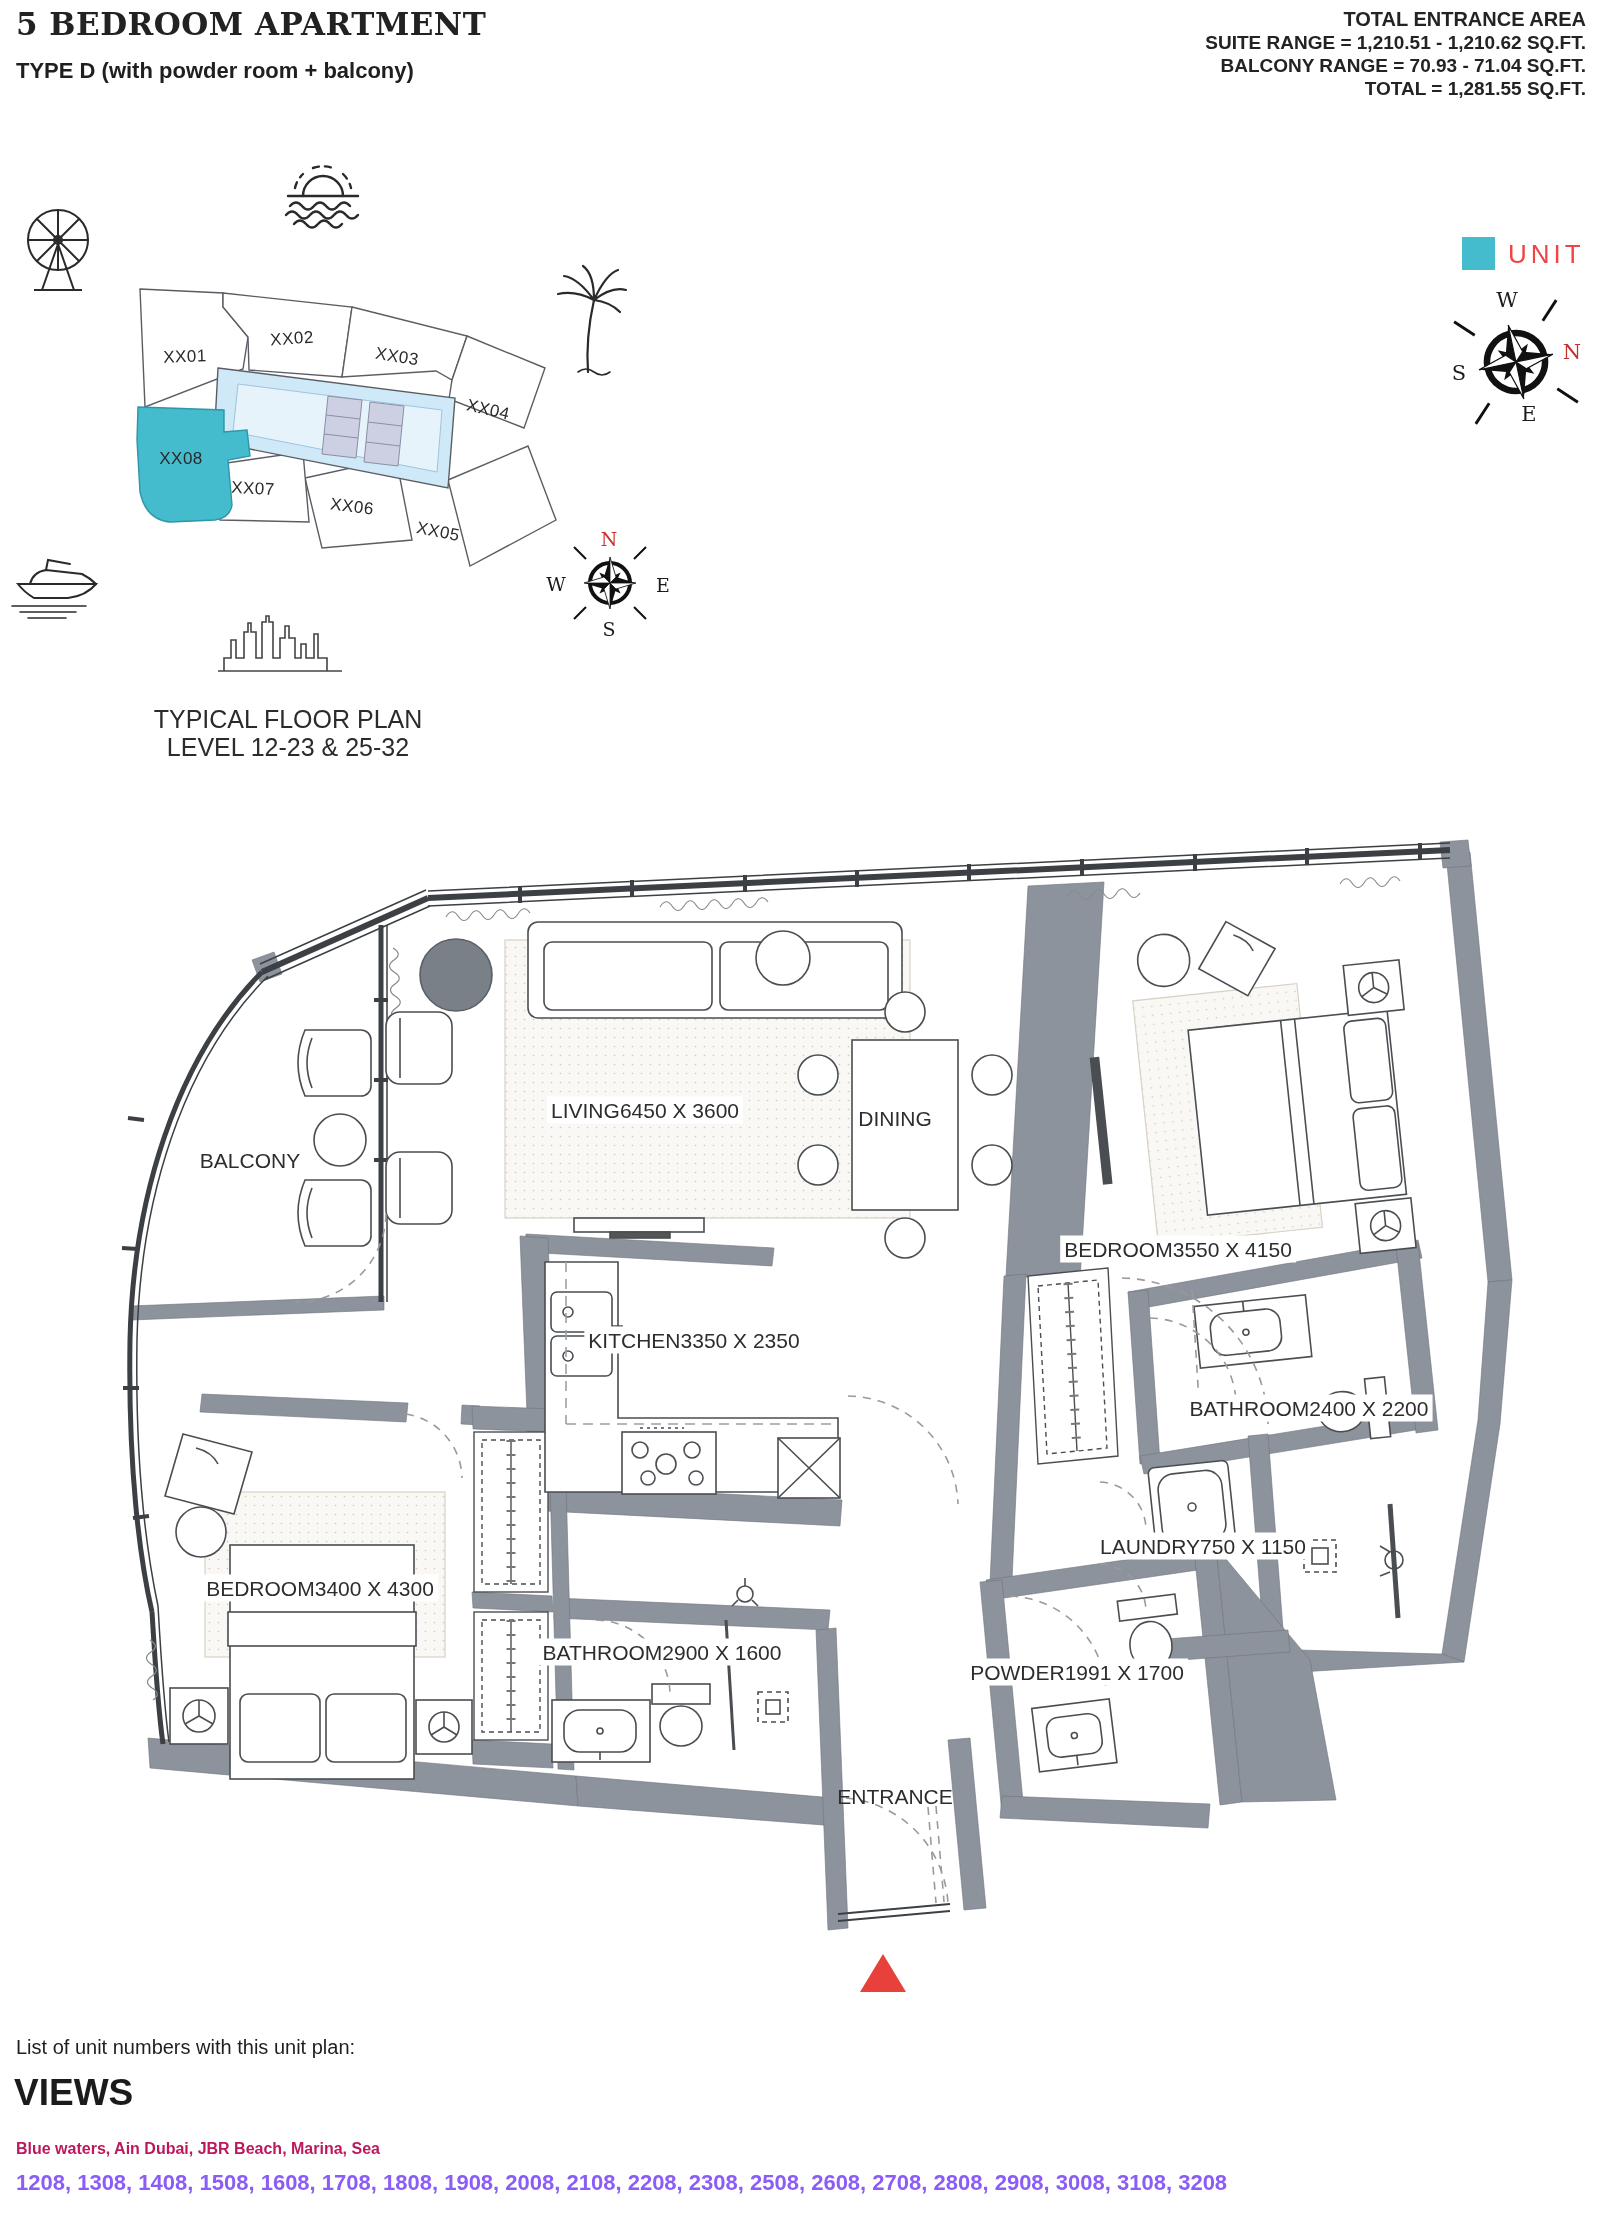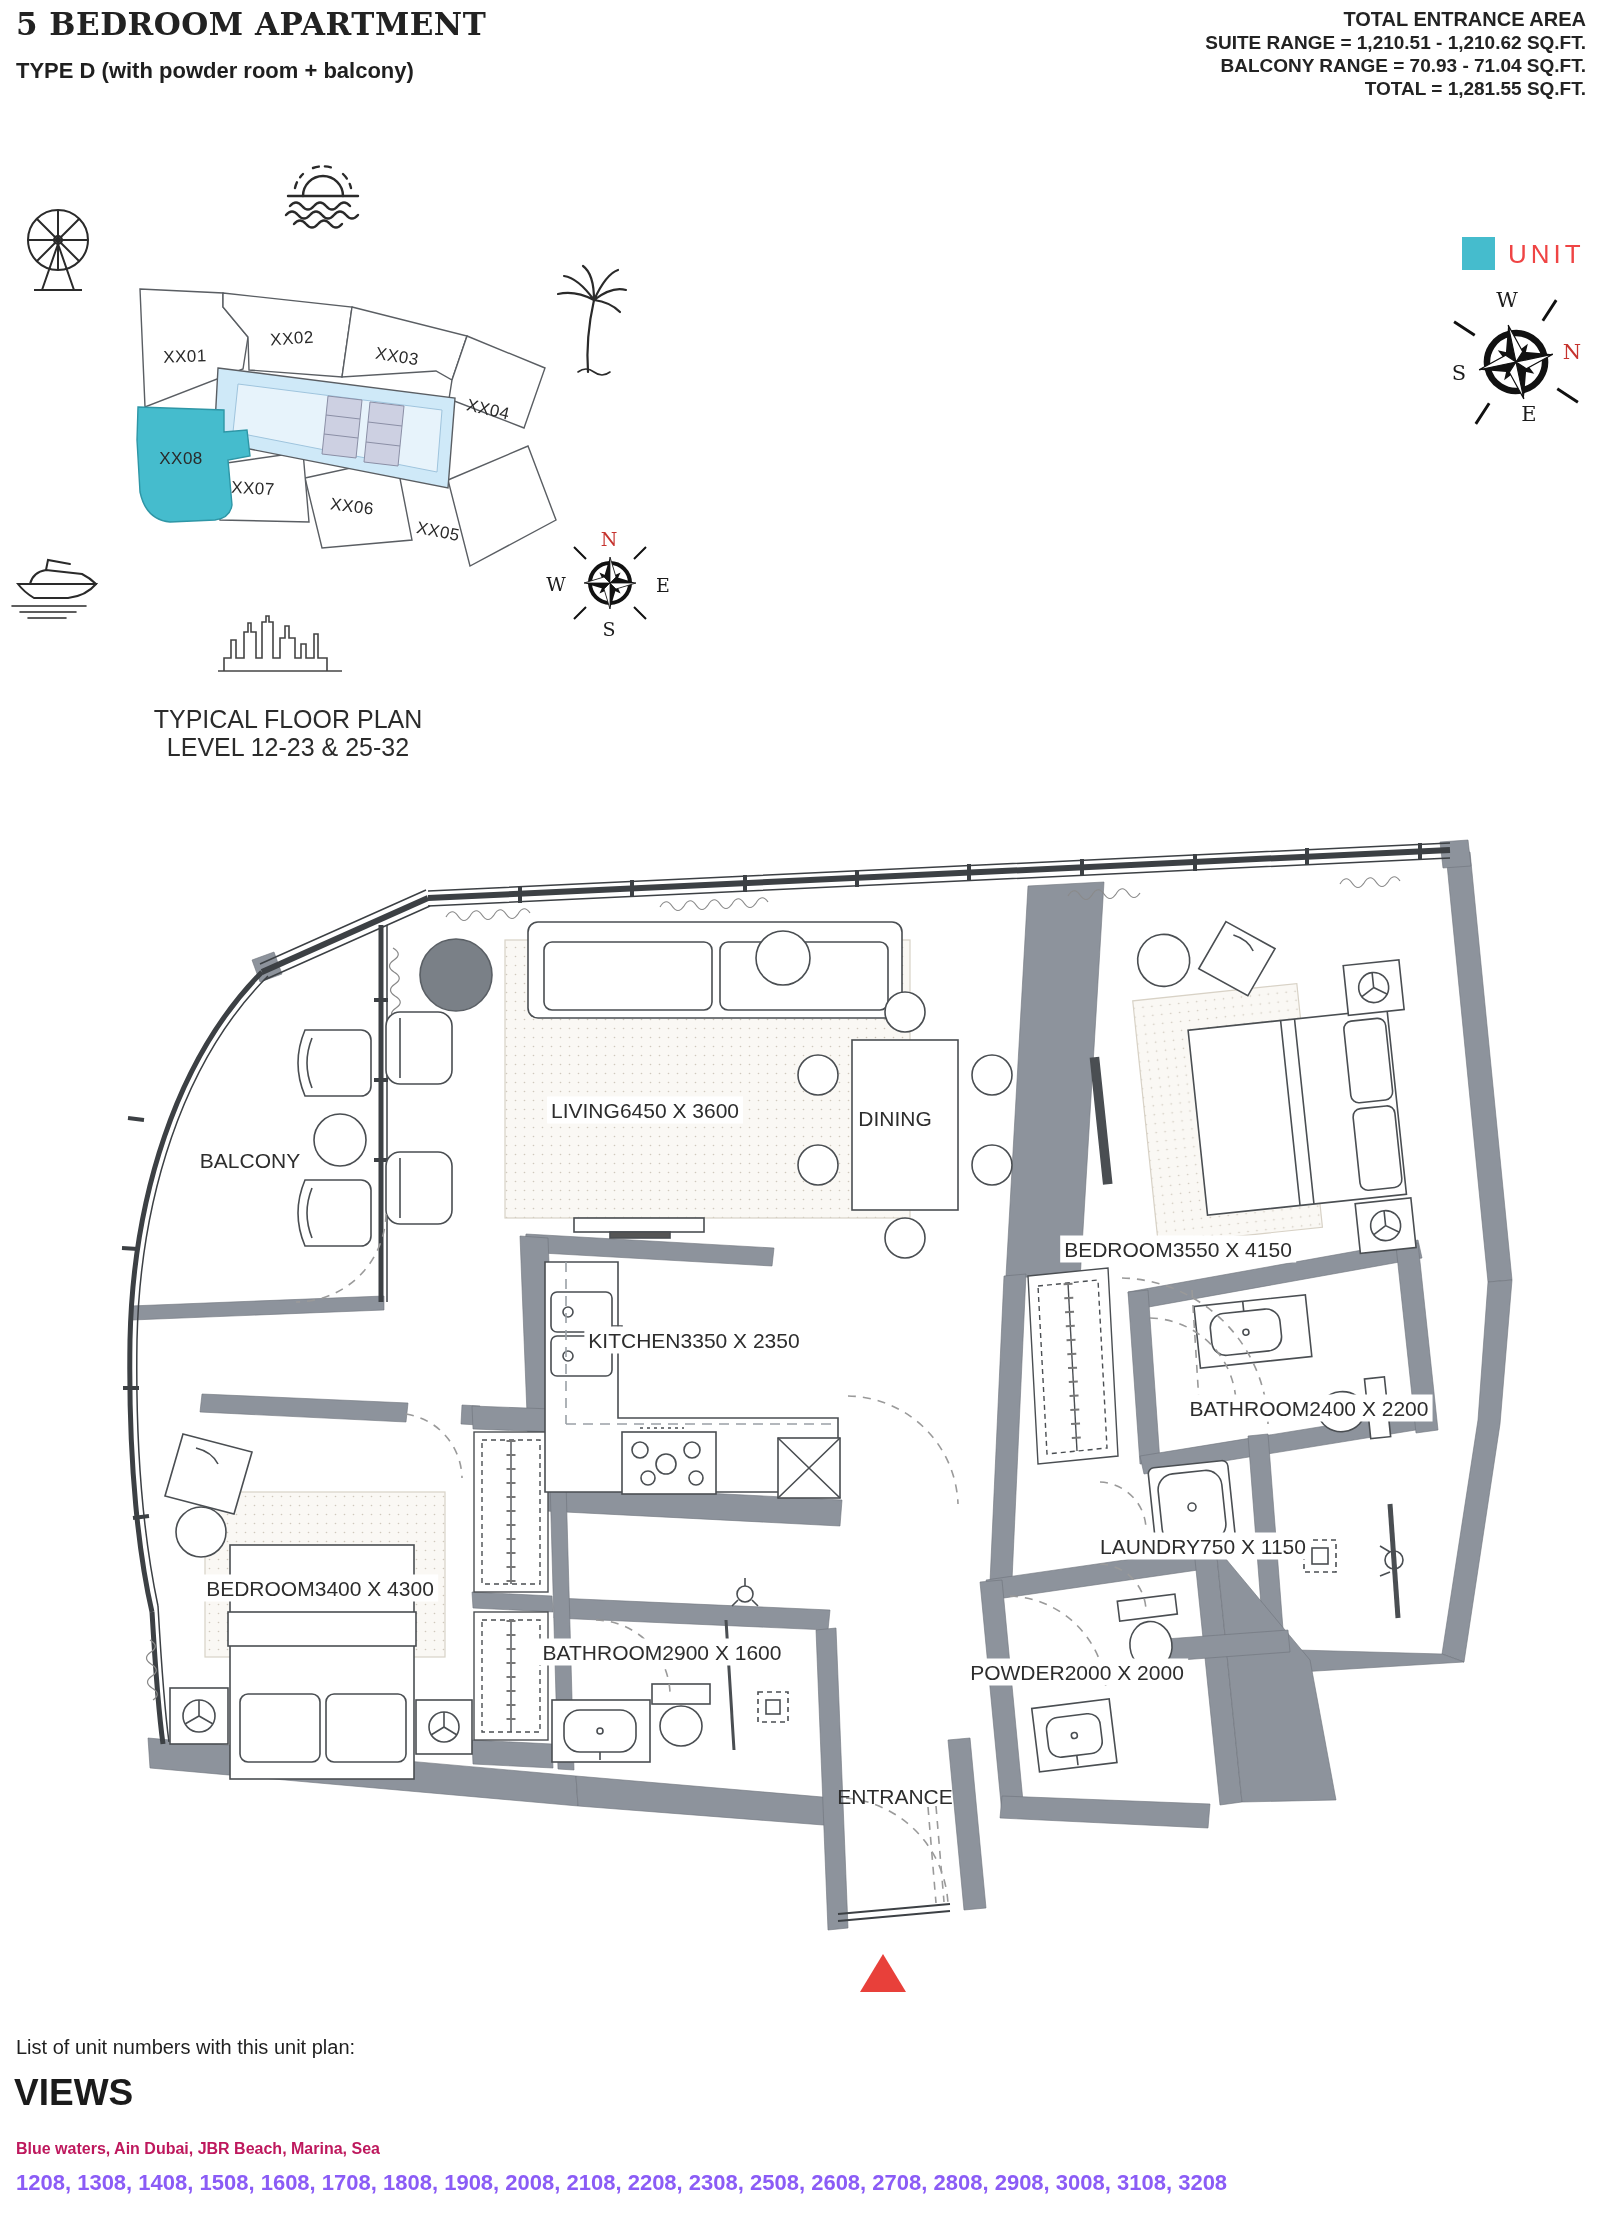--- a/index.html
+++ b/index.html
@@ -388,21 +388,21 @@
 <div class="lbl" style="left:1203px;top:1546px;">
   <span class="nm">LAUNDRY</span><span class="dm">750 X 1150</span>
 </div>
 <div class="lbl" style="left:320px;top:1588px;">
   <span class="nm">BEDROOM</span><span class="dm">3400 X 4300</span>
 </div>
 <div class="lbl" style="left:662px;top:1652px;">
   <span class="nm">BATHROOM</span><span class="dm">2900 X 1600</span>
 </div>
 <div class="lbl" style="left:1077px;top:1672px;">
-  <span class="nm">POWDER</span><span class="dm">2000 X 2000</span>
+  <span class="nm">POWDER</span><span class="dm">1991 X 1700</span>
 </div>
 <div class="lbl" style="left:250px;top:1160px;background:transparent;">
   <span class="nm">BALCONY</span>
 </div>
 <div class="lbl" style="left:895px;top:1796px;background:transparent;">
   <span class="nm">ENTRANCE</span>
 </div>
 
 <div class="abs list-lbl">List of unit numbers with this unit plan:</div>
 <div class="abs views-t">VIEWS</div>

